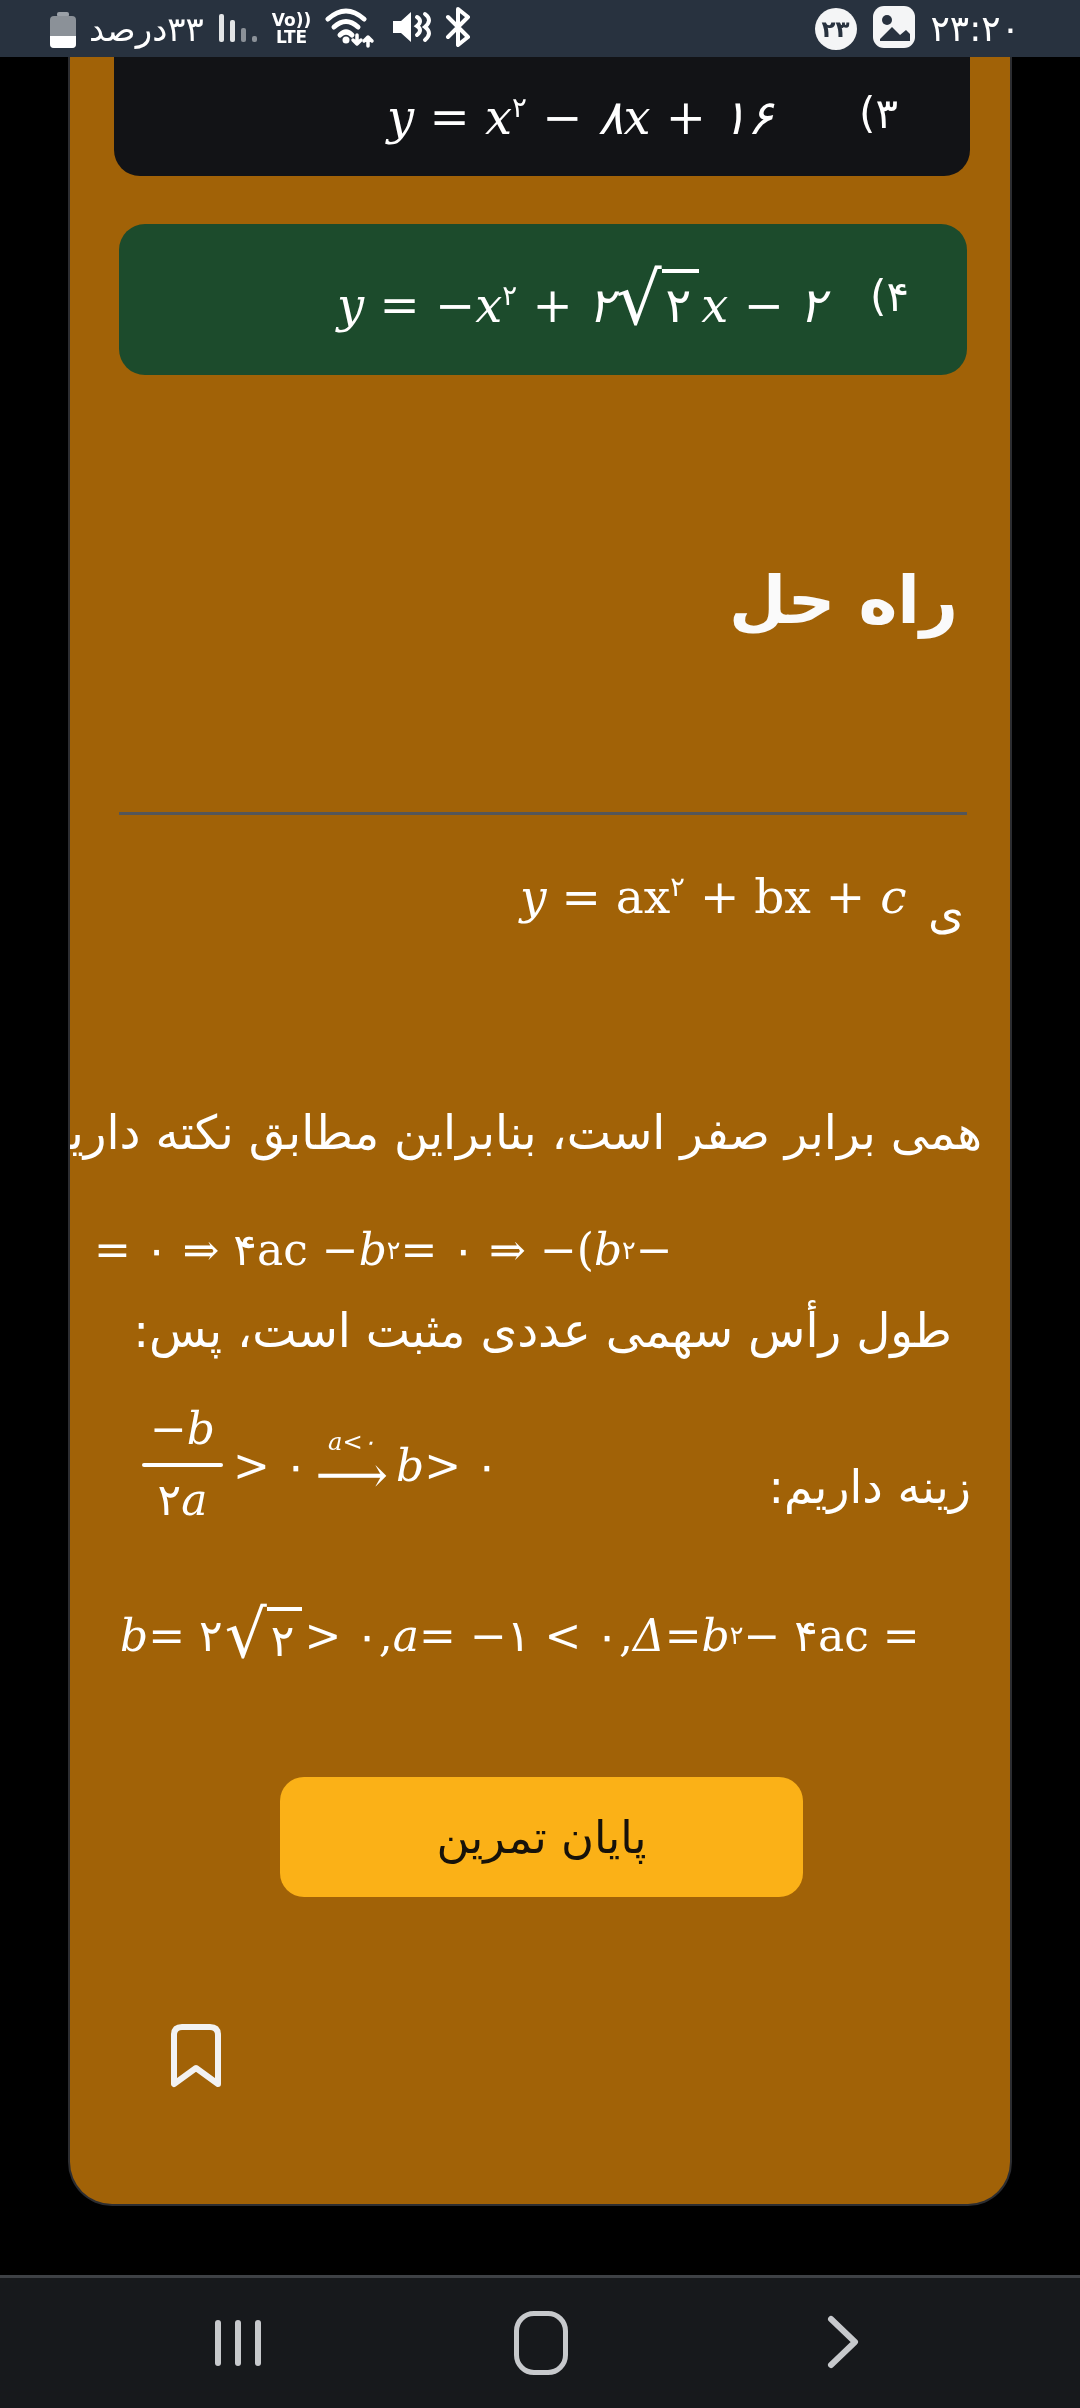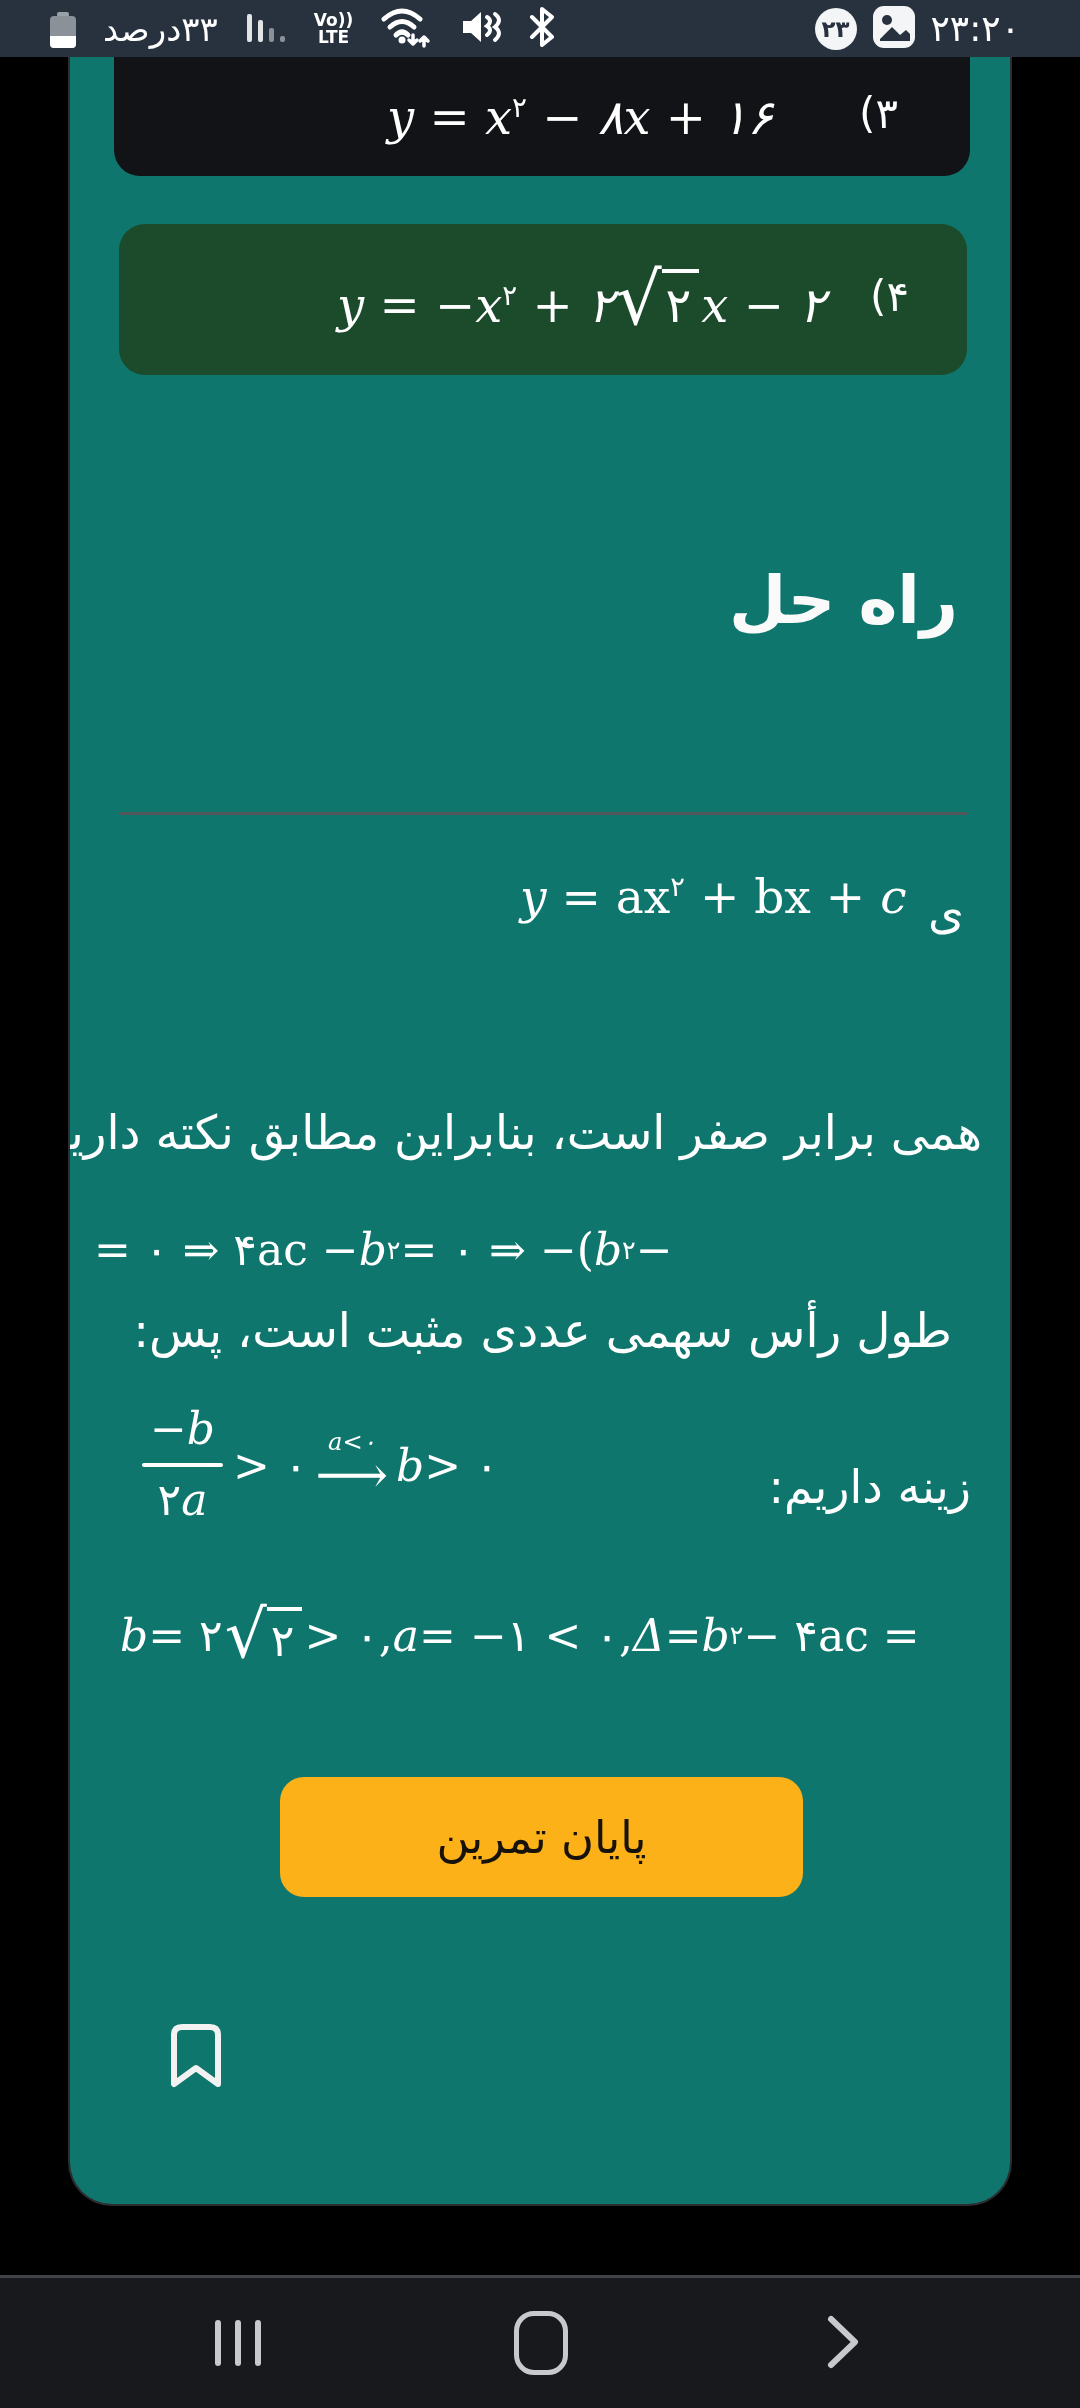--- a/index.html
+++ b/index.html
@@ -1,36 +1,36 @@
 <!DOCTYPE html>
 <html lang="fa"><head>
 <meta charset="utf-8">
 <style>
   html,body{margin:0;padding:0;background:#000;}
   body{width:1080px;height:2408px;position:relative;overflow:hidden;
        font-family:"DejaVu Sans",sans-serif;color:#f2f2f2;}
 
   
   .status-bar{position:absolute;left:0;top:0;width:1080px;height:57px;background:#28323F;z-index:30;}
-  .sb-left{position:absolute;left:50px;top:0;height:57px;display:flex;align-items:center;gap:27px;}
+  .sb-left{position:absolute;left:50px;top:0;height:57px;display:flex;align-items:center;gap:13px;}
   .sb-right{position:absolute;right:60px;top:0;height:57px;display:flex;align-items:center;gap:15px;}
   .sb-text{font-size:34px;color:#fff;direction:rtl;}
   .battery{position:relative;width:26px;height:36px;margin-top:2px;}
   .battery .cap{position:absolute;left:7px;top:0;width:12px;height:5px;background:#9aa0a7;border-radius:2px;}
   .battery .body{position:absolute;left:0;top:4px;width:26px;height:32px;border-radius:4px;background:#8b9198;overflow:hidden;}
   .battery .fill{position:absolute;left:0;bottom:0;width:100%;height:12px;background:#fff;}
   .volte{display:flex;flex-direction:column;align-items:center;line-height:1;color:#fff;font-weight:bold;}
   .volte span{font-size:17px;}
   .badge{width:42px;height:42px;border-radius:50%;background:#f4f5f6;color:#28323F;
          display:flex;align-items:center;justify-content:center;font-size:23px;font-weight:bold;}
   .time{font-size:36px;color:#fff;direction:rtl;}
 
   
   .app-card{position:absolute;left:68px;top:57px;width:944px;height:2149px;
-            background:#0f766e;border:2px solid #2C2D31;border-top:none;
+            background:#a16207;border:2px solid #2C2D31;border-top:none;
             border-radius:0 0 44px 44px;box-sizing:border-box;overflow:hidden;z-index:10;}
   .scroll-thumb{position:absolute;left:828px;top:0;width:28px;height:9px;background:#fff;border-radius:5px;}
 
   .option{position:absolute;box-sizing:border-box;display:flex;align-items:center;justify-content:center;}
   .option-3{left:44px;top:0;width:856px;height:119px;background:#121316;border-radius:0 0 26px 26px;}
   .option-4{left:49px;top:167px;width:848px;height:151px;background:#1C4B2C;border-radius:26px;}
   .opt-num{position:absolute;top:50%;transform:translateY(-58%);direction:ltr;
            font-size:42px;color:#fff;font-family:"DejaVu Sans",sans-serif;}
   .option-3 .opt-num{right:72px;}
   .option-4 .opt-num{right:58px;}

